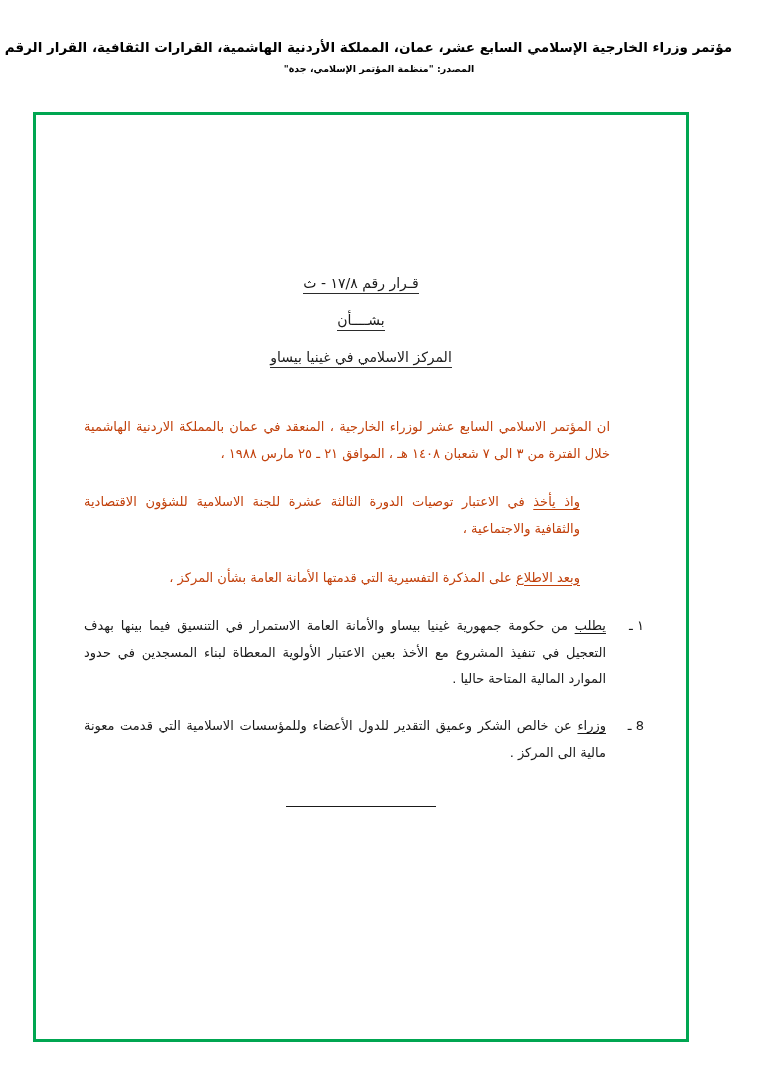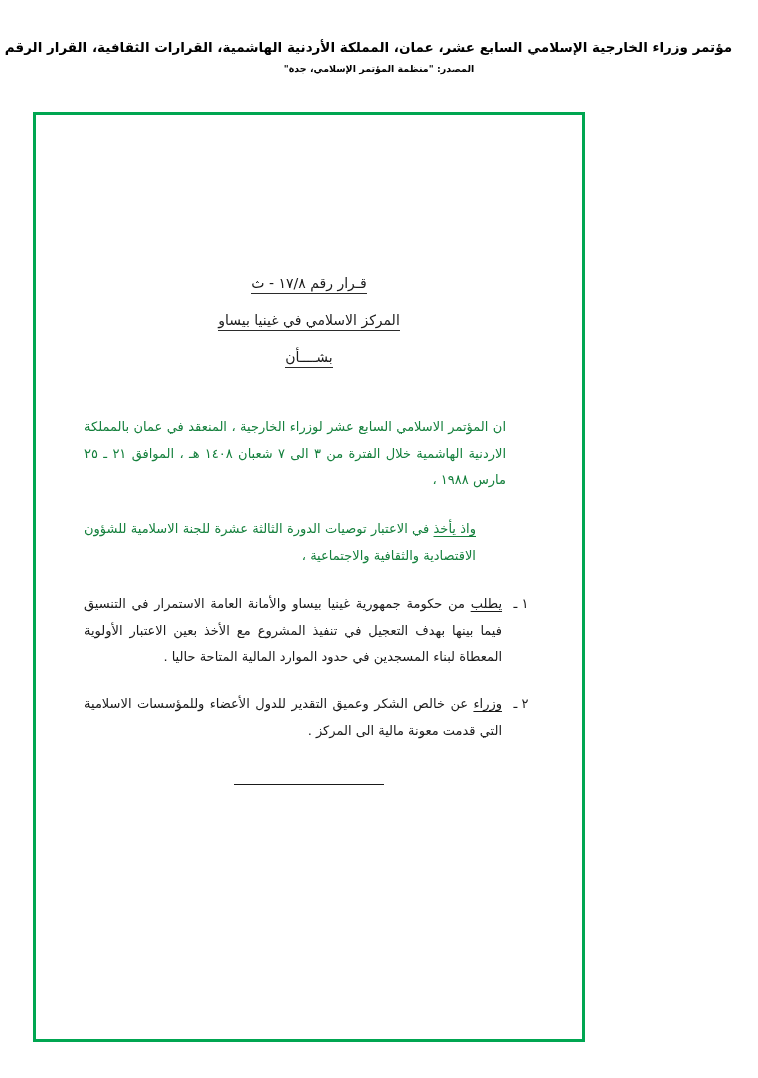--- a/index.html
+++ b/index.html
@@ -38,21 +38,21 @@
     font-size: 9.5px;
     font-weight: bold;
     color: #000;
   }
 
   
   .page-frame {
     position: absolute;
     top: 112px;
     left: 33px;
-    width: 552px;
+    width: 656px;
     height: 930px;
     border: 3px solid #00a651;
     background: #ffffff;
     box-sizing: border-box;
   }
 
   .page-inner {
     position: absolute;
     top: 0;
     left: 0;
@@ -78,21 +78,21 @@
   .decision-head .line.l2 {
     letter-spacing: 2.5px;
   }
   .decision-head .row { text-align: center; }
 
   
   .body-block {
     margin-top: 30px;
     font-size: 13px;
     line-height: 2.05;
-    color: #15803d;
+    color: #c2410c;
     text-align: justify;
     text-align-last: right;
   }
   .para {
     margin-bottom: 22px;
     padding-right: 34px;
     padding-left: 6px;
   }
   .para.indent-more {
     padding-right: 64px;
@@ -105,21 +105,21 @@
     display: flex;
     flex-direction: row;
     margin-bottom: 20px;
     font-size: 13px;
     line-height: 2.05;
     color: #1a1a1a;
   }
   .clause-num {
     width: 38px;
     flex: 0 0 38px;
-    text-align: center;
+    text-align: right;
     padding-top: 0px;
     font-size: 13px;
     white-space: nowrap;
   }
   .clause-text {
     flex: 1 1 auto;
     text-align: justify;
     text-align-last: right;
     padding-left: 6px;
   }
@@ -142,51 +142,55 @@
 <div class="doc-header">
   <div class="title-line">مؤتمر وزراء الخارجية الإسلامي السابع عشر، عمان، المملكة الأردنية الهاشمية، القرارات الثقافية، القرار الرقم ١٧/٨-ث</div>
   <div class="source-line">المصدر: "منظمة المؤتمر الإسلامي، جدة"</div>
 </div>
 
 <div class="page-frame">
   <div class="page-inner">
 
     <div class="decision-head">
       <div class="row"><span class="line">قـرار رقم ١٧/٨ - ث</span></div>
+      <div class="row"><span class="line l2">بشــــأن</span></div>
       <div class="row"><span class="line">المركز الاسلامي في غينيا بيساو</span></div>
-      <div class="row"><span class="line l2">بشــــأن</span></div>
     </div>
 
     <div class="body-block">
 
       <div class="para">
         <span>ان المؤتمر الاسلامي السابع عشر لوزراء الخارجية ، المنعقد في عمان بالمملكة الاردنية الهاشمية خلال الفترة من ٣ الى ٧ شعبان ١٤٠٨ هـ ، الموافق ٢١ ـ ٢٥ مارس ١٩٨٨ ،</span>
       </div>
 
 
       <div class="para indent-more">
         <span class="u">واذ يأخذ</span>
         <span>في الاعتبار توصيات الدورة الثالثة عشرة للجنة الاسلامية للشؤون الاقتصادية والثقافية والاجتماعية ،</span>
       </div>
 
+      <div class="para indent-more">
+        <span class="u">وبعد الاطلاع</span>
+        <span>على المذكرة التفسيرية التي قدمتها الأمانة العامة بشأن المركز ،</span>
+      </div>
 
     </div>
 
     <div>
 
       <div class="clause">
         <div class="clause-num">١ ـ</div>
         <div class="clause-text">
           <span class="u">يطلب</span>
           <span>من حكومة جمهورية غينيا بيساو والأمانة العامة الاستمرار في التنسيق فيما بينها بهدف التعجيل في تنفيذ المشروع مع الأخذ بعين الاعتبار الأولوية المعطاة لبناء المسجدين في حدود الموارد المالية المتاحة حاليا .</span>
         </div>
       </div>
 
       <div class="clause">
-        <div class="clause-num">٢ ـ</div>
+        <div class="clause-num">8 ـ</div>
         <div class="clause-text">
           <span class="u">وزراء</span>
           <span>عن خالص الشكر وعميق التقدير للدول الأعضاء وللمؤسسات الاسلامية التي قدمت معونة مالية الى المركز .</span>
         </div>
       </div>
 
     </div>
 
     <div class="bottom-rule-wrap">
       <span class="bottom-rule"></span>

